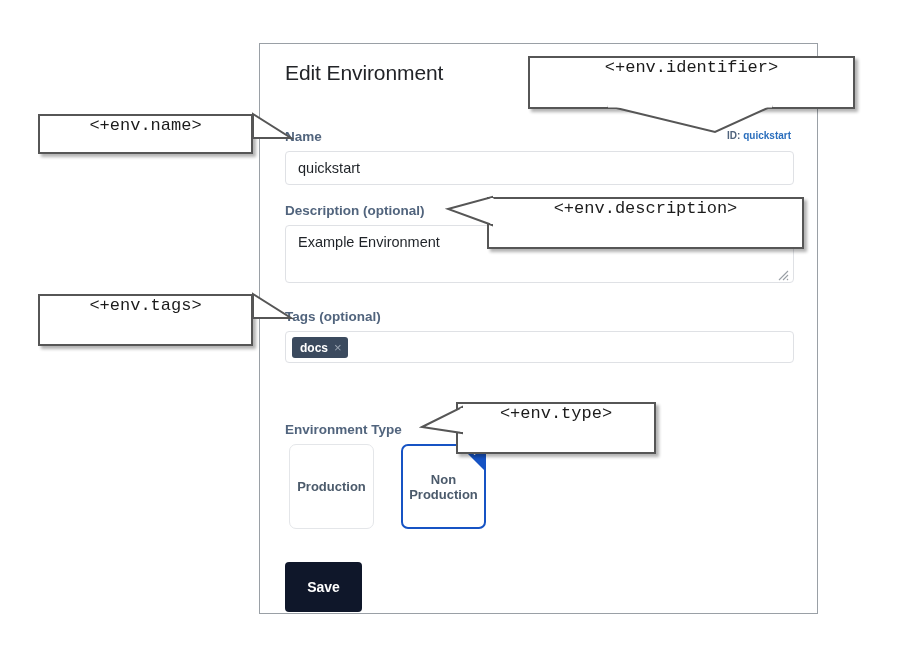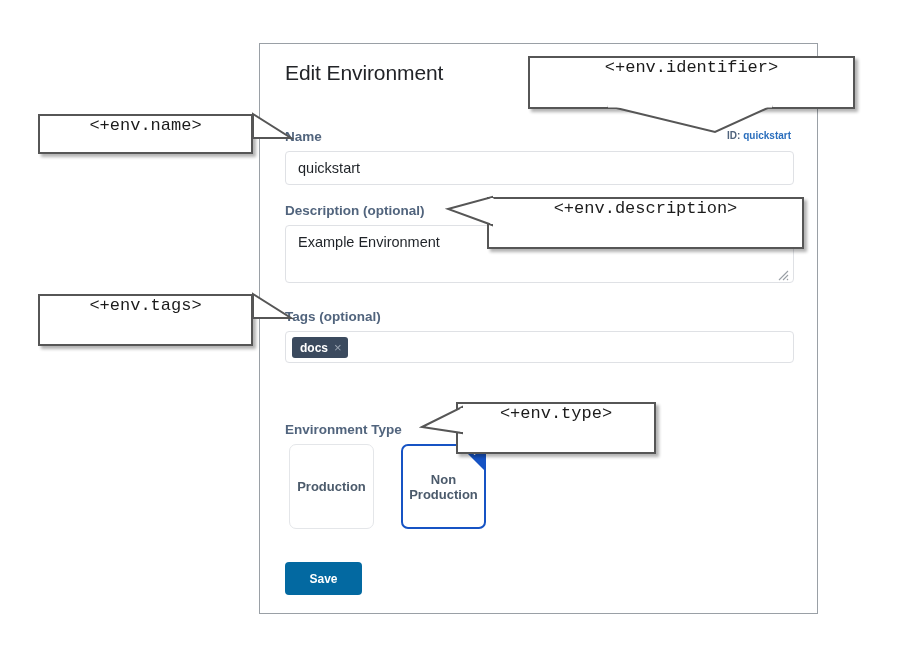--- a/index.html
+++ b/index.html
@@ -181,27 +181,27 @@
     line-height: 11px;
     font-weight: 400;
   }
 
   
   #save-button {
     position: absolute;
     left: 25px;
     top: 518px;
     width: 77px;
-    height: 33px;
-    background: #0369a1;
+    height: 50px;
+    background: #0f172a;
     border: none;
     border-radius: 4px;
     color: #ffffff;
     font-family: "Liberation Sans", sans-serif;
-    font-size: 12px;
+    font-size: 14px;
     font-weight: 700;
     cursor: pointer;
   }
 
   
   .callout {
     position: absolute;
     box-sizing: border-box;
     background: #ffffff;
     border: 2px solid #565656;

